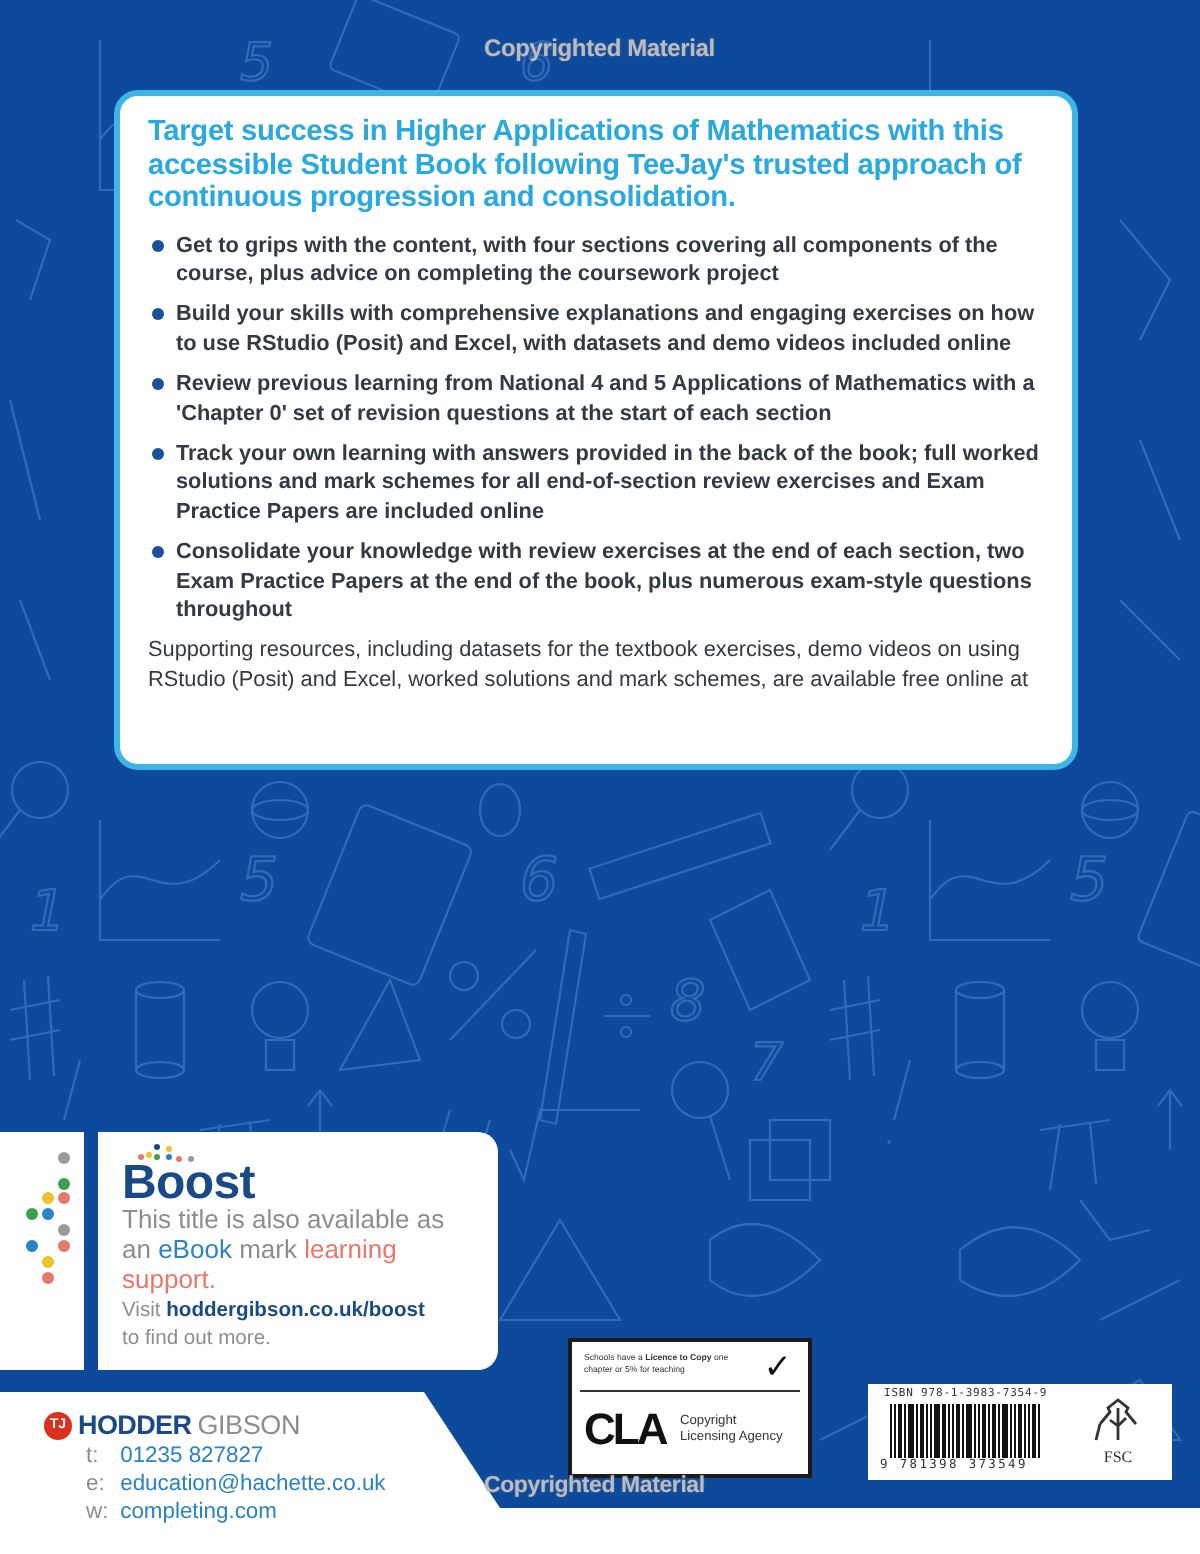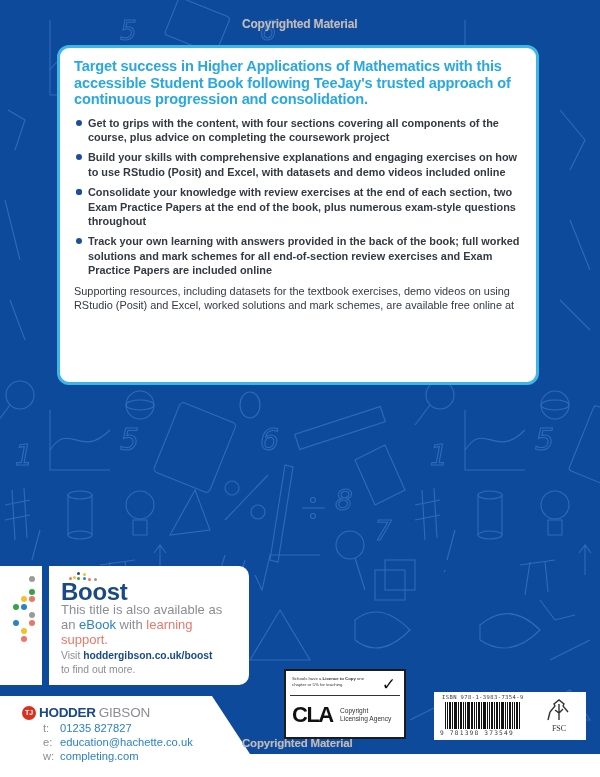--- a/index.html
+++ b/index.html
@@ -219,23 +219,23 @@
   </svg>
 </div>
 
 <div class="watermark wm-top">Copyrighted Material</div>
 
 <div class="info-card">
   <div class="headline">Target success in Higher Applications of Mathematics with this accessible Student Book following TeeJay's trusted approach of continuous progression and consolidation.</div>
   <ul class="bullets">
     <li><span class="dot"></span><span>Get to grips with the content, with four sections covering all components of the course, plus advice on completing the coursework project</span></li>
     <li><span class="dot"></span><span>Build your skills with comprehensive explanations and engaging exercises on how to use RStudio (Posit) and Excel, with datasets and demo videos included online</span></li>
-    <li><span class="dot"></span></li>
+    <li><span class="dot"></span><span>Review previous learning from National 4 and 5 Applications of Mathematics with a 'Chapter 0' set of revision questions at the start of each section</span></li>
+    <li><span class="dot"></span><span>Track your own learning with answers provided in the back of the book; full worked solutions and mark schemes for all end-of-section review exercises and Exam Practice Papers are included online</span></li>
     <li><span class="dot"></span><span>Consolidate your knowledge with review exercises at the end of each section, two Exam Practice Papers at the end of the book, plus numerous exam-style questions throughout</span></li>
-    <li><span class="dot"></span><span>Track your own learning with answers provided in the back of the book; full worked solutions and mark schemes for all end-of-section review exercises and Exam Practice Papers are included online</span></li>
   </ul>
   <div class="support">
     <span>Supporting resources, including datasets for the textbook exercises, demo videos on using RStudio (Posit) and Excel, worked solutions and mark schemes, are available free online at</span>
   </div>
 </div>
 
 <div class="dot-strip">
   <span class="cdot" style="left:29px;top:10px;background:#9a9a9a"></span>
   <span class="cdot" style="left:29px;top:23px;background:#3aa04a"></span>
   <span class="cdot" style="left:21px;top:30px;background:#f2c12e"></span>
@@ -256,21 +256,21 @@
     <span class="cdot" style="left:12px;top:5px;width:3px;height:3px;background:#f2c12e"></span>
     <span class="cdot" style="left:16px;top:1px;width:3px;height:3px;background:#1a4a86"></span>
     <span class="cdot" style="left:16px;top:6px;width:3px;height:3px;background:#3aa04a"></span>
     <span class="cdot" style="left:22px;top:2px;width:3px;height:3px;background:#f2c12e"></span>
     <span class="cdot" style="left:22px;top:6px;width:3px;height:3px;background:#2b82c4"></span>
     <span class="cdot" style="left:27px;top:7px;width:3px;height:3px;background:#e8786a"></span>
     <span class="cdot" style="left:33px;top:7px;width:3px;height:3px;background:#9a9a9a"></span>
   </div>
   <div class="boost-title">Boost</div>
   <div class="boost-text">
-    <span>This title is also available as an </span><span class="ebook">eBook</span><span> with </span><span class="learning">learning support.</span>
+    <span>This title is also available as an </span><span class="ebook">eBook</span><span> mark </span><span class="learning">learning support.</span>
   </div>
   <div class="boost-visit">
     <span>Visit </span><a class="url">hoddergibson.co.uk/boost</a><br>
     <span>to find out more.</span>
   </div>
 </div>
 
 <div class="publisher-area"></div>
 <div class="pub-logo">
   <span class="tj-badge">TJ</span>

